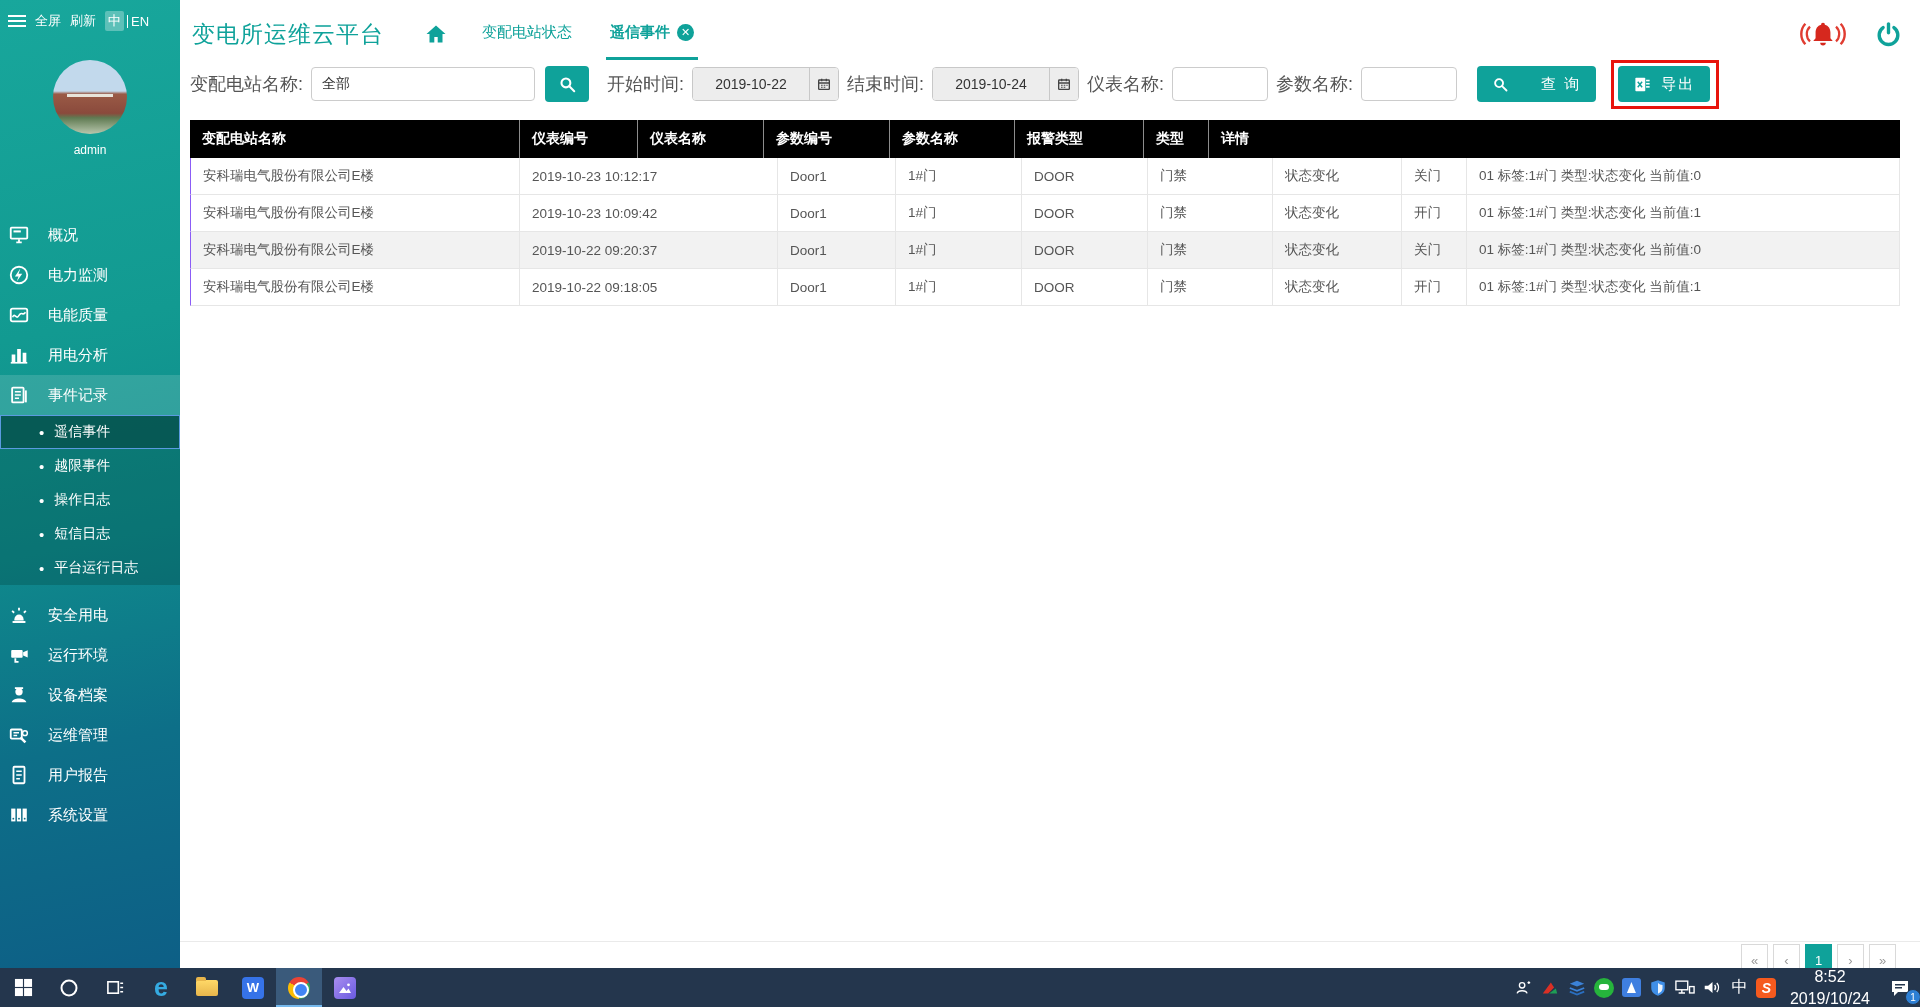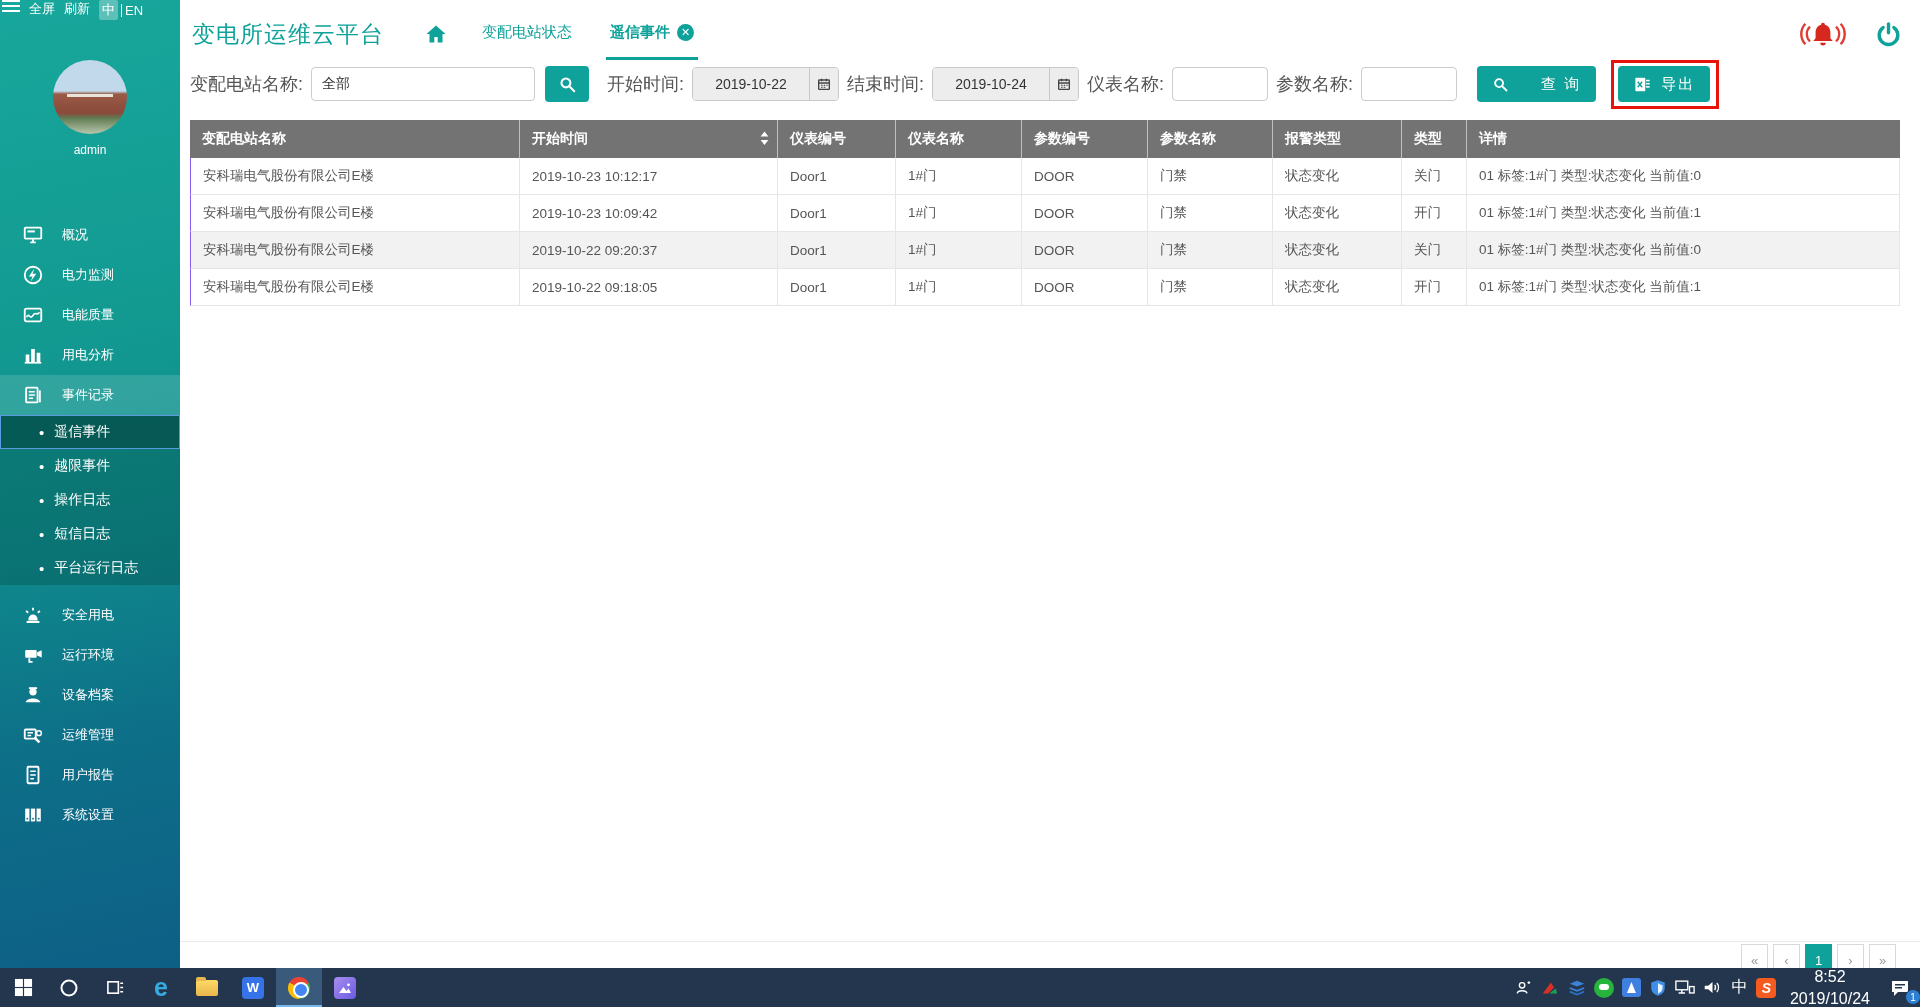--- a/index.html
+++ b/index.html
@@ -2,34 +2,34 @@
 <html><head>
 <meta charset="utf-8">
 <style>
   * { margin:0; padding:0; box-sizing:border-box; }
   html,body { width:1920px; height:1007px; overflow:hidden; background:#fff;
               font-family:"Liberation Sans","DejaVu Sans",sans-serif; }
 
   
   .sidebar { position:fixed; left:0; top:0; width:180px; height:968px;
     background:linear-gradient(168deg,#18a79c 0%,#129a91 34%,#0f8a8c 55%,#0d6f88 76%,#0d5f86 100%); color:#fff; z-index:3;}
-  .side-topbar { height:42px; display:flex; align-items:flex-start; padding:0 2px; gap:9px; font-size:13px; }
+  .side-topbar { height:42px; display:flex; align-items:center; padding:0 8px; gap:9px; font-size:13px; }
   .hamburger { width:18px; height:12px; border-top:2px solid #fff; border-bottom:2px solid #fff; position:relative; }
   .hamburger::after { content:""; position:absolute; left:0; top:3px; width:100%; height:2px; background:#fff; }
   .side-topbar .tb-link { cursor:pointer; }
   .lang { display:flex; align-items:center; }
   .lang-zh { background:rgba(255,255,255,.30); padding:1px 3px; border-radius:2px; }
   .lang-div { width:1px; height:13px; background:#fff; margin:0 3px; }
   .avatar-wrap { margin-top:18px; text-align:center; }
   .avatar { width:74px; height:74px; border-radius:50%; margin:0 auto; overflow:hidden;
             background:linear-gradient(180deg,#c2d9ec 0%,#c2d9ec 42%,#9a5a46 46%,#8a4a3c 72%,#5f7a52 78%,#b9c7ad 100%); position:relative;}
   .avatar::after{content:"";position:absolute;left:14px;top:34px;width:46px;height:3px;background:#e8e4da;}
   .avatar-name { margin-top:9px; font-size:12px; }
   .menu { margin-top:58px; }
-  .menu-item { height:40px; display:flex; align-items:center; padding-left:22px; gap:18px; font-size:13px; cursor:pointer; }
+  .menu-item { height:40px; display:flex; align-items:center; padding-left:8px; gap:18px; font-size:15px; cursor:pointer; }
   .menu-item.active { background:rgba(255,255,255,.14); }
   .mi-icon { width:22px; height:22px; display:inline-flex; }
   .mi-icon svg { width:100%; height:100%; }
   .submenu { background:rgba(0,60,55,.28); margin-bottom:10px; }
   .submenu-item { height:34px; display:flex; align-items:center; padding-left:38px; gap:10px; font-size:14px; cursor:pointer; border:1px solid transparent; }
   .submenu-item.active { background:rgba(0,50,46,.45); border:1px solid #5a9ae0; }
   .dot { font-size:15px; }
 
   
   .main { position:fixed; left:180px; top:8px; width:1740px; height:968px; background:#fff; }
@@ -53,21 +53,21 @@
   .date-box { display:flex; height:34px; border:1px solid #c8c8c8; border-radius:4px; overflow:hidden; }
   .date-input { width:116px; height:100%; border:none; background:#ededed; text-align:center; font-size:14px; color:#333; font-family:inherit;}
   .cal-btn { width:29px; background:#ededed; border:none; border-left:1px solid #c8c8c8; display:flex; align-items:center; justify-content:center; cursor:pointer; }
   .teal-btn { height:36px; background:#0fa29a; color:#fff; border:none; border-radius:4px; font-size:15px; display:flex; align-items:center; gap:9px; padding:0 15px; cursor:pointer; font-family:inherit; letter-spacing:2px;}
   .query-btn { margin-left:12px;gap:32px; }
   .export-wrap { position:relative; margin-left:14px; }
   .red-box { position:absolute; left:-7px; top:-6px; right:-9px; bottom:-7px; border:3px solid #e8140c; pointer-events:none; }
 
   
   .grid { margin:12px 10px 0 10px; width:1710px; }
-  .grid-head { display:flex; background:#737373; height:38px; }
+  .grid-head { display:flex; background:#000000; height:38px; }
   .gh-cell { color:#fff; font-size:14px; font-weight:bold; display:flex; align-items:center; padding-left:12px; border-right:1px solid rgba(255,255,255,.55); position:relative; }
   .gh-cell:last-child { border-right:none; }
   .sort-ic { position:absolute; right:8px; top:11px; width:9px; height:15px; }
   .grid-row { display:flex; height:37px; background:#fff; }
   .grid-row.hover { background:#f2f2f2; }
   .gr-cell { font-size:13.5px; color:#555; display:flex; align-items:center; padding-left:12px; border-right:1px solid #e6e6e6; border-bottom:1px solid #e6e6e6; overflow:hidden; white-space:nowrap; }
   .gr-cell:first-child { border-left:1px solid #8b5cf6; }
 
   .footer-line { position:fixed; left:180px; top:941px; width:1740px; height:27px; border-top:1px solid #eaeaea; background:#fff; z-index:2; }
   .pagination { position:fixed; top:944px; right:24px; display:flex; gap:5px; z-index:2; }
@@ -344,27 +344,20 @@
       </button>
       <span class="red-box"></span>
     </span>
   </div>
 
   <div class="grid">
     <div class="grid-head">
         <div class="gh-cell" style="width: 330px;">
           <span>变配电站名称</span>
         </div>
-        <div class="gh-cell" style="width: 258px;">
-          <span>开始时间</span>
-          <span class="sort-ic"><svg viewBox="0 0 10 16">
-              <path d="M5 0.5l4.3 5.5H0.7z" fill="#fff"></path>
-              <path d="M5 15.5l4.3-5.5H0.7z" fill="#fff"></path>
-            </svg></span>
-        </div>
         <div class="gh-cell" style="width: 118px;">
           <span>仪表编号</span>
         </div>
         <div class="gh-cell" style="width: 126px;">
           <span>仪表名称</span>
         </div>
         <div class="gh-cell" style="width: 126px;">
           <span>参数编号</span>
         </div>
         <div class="gh-cell" style="width: 125px;">

